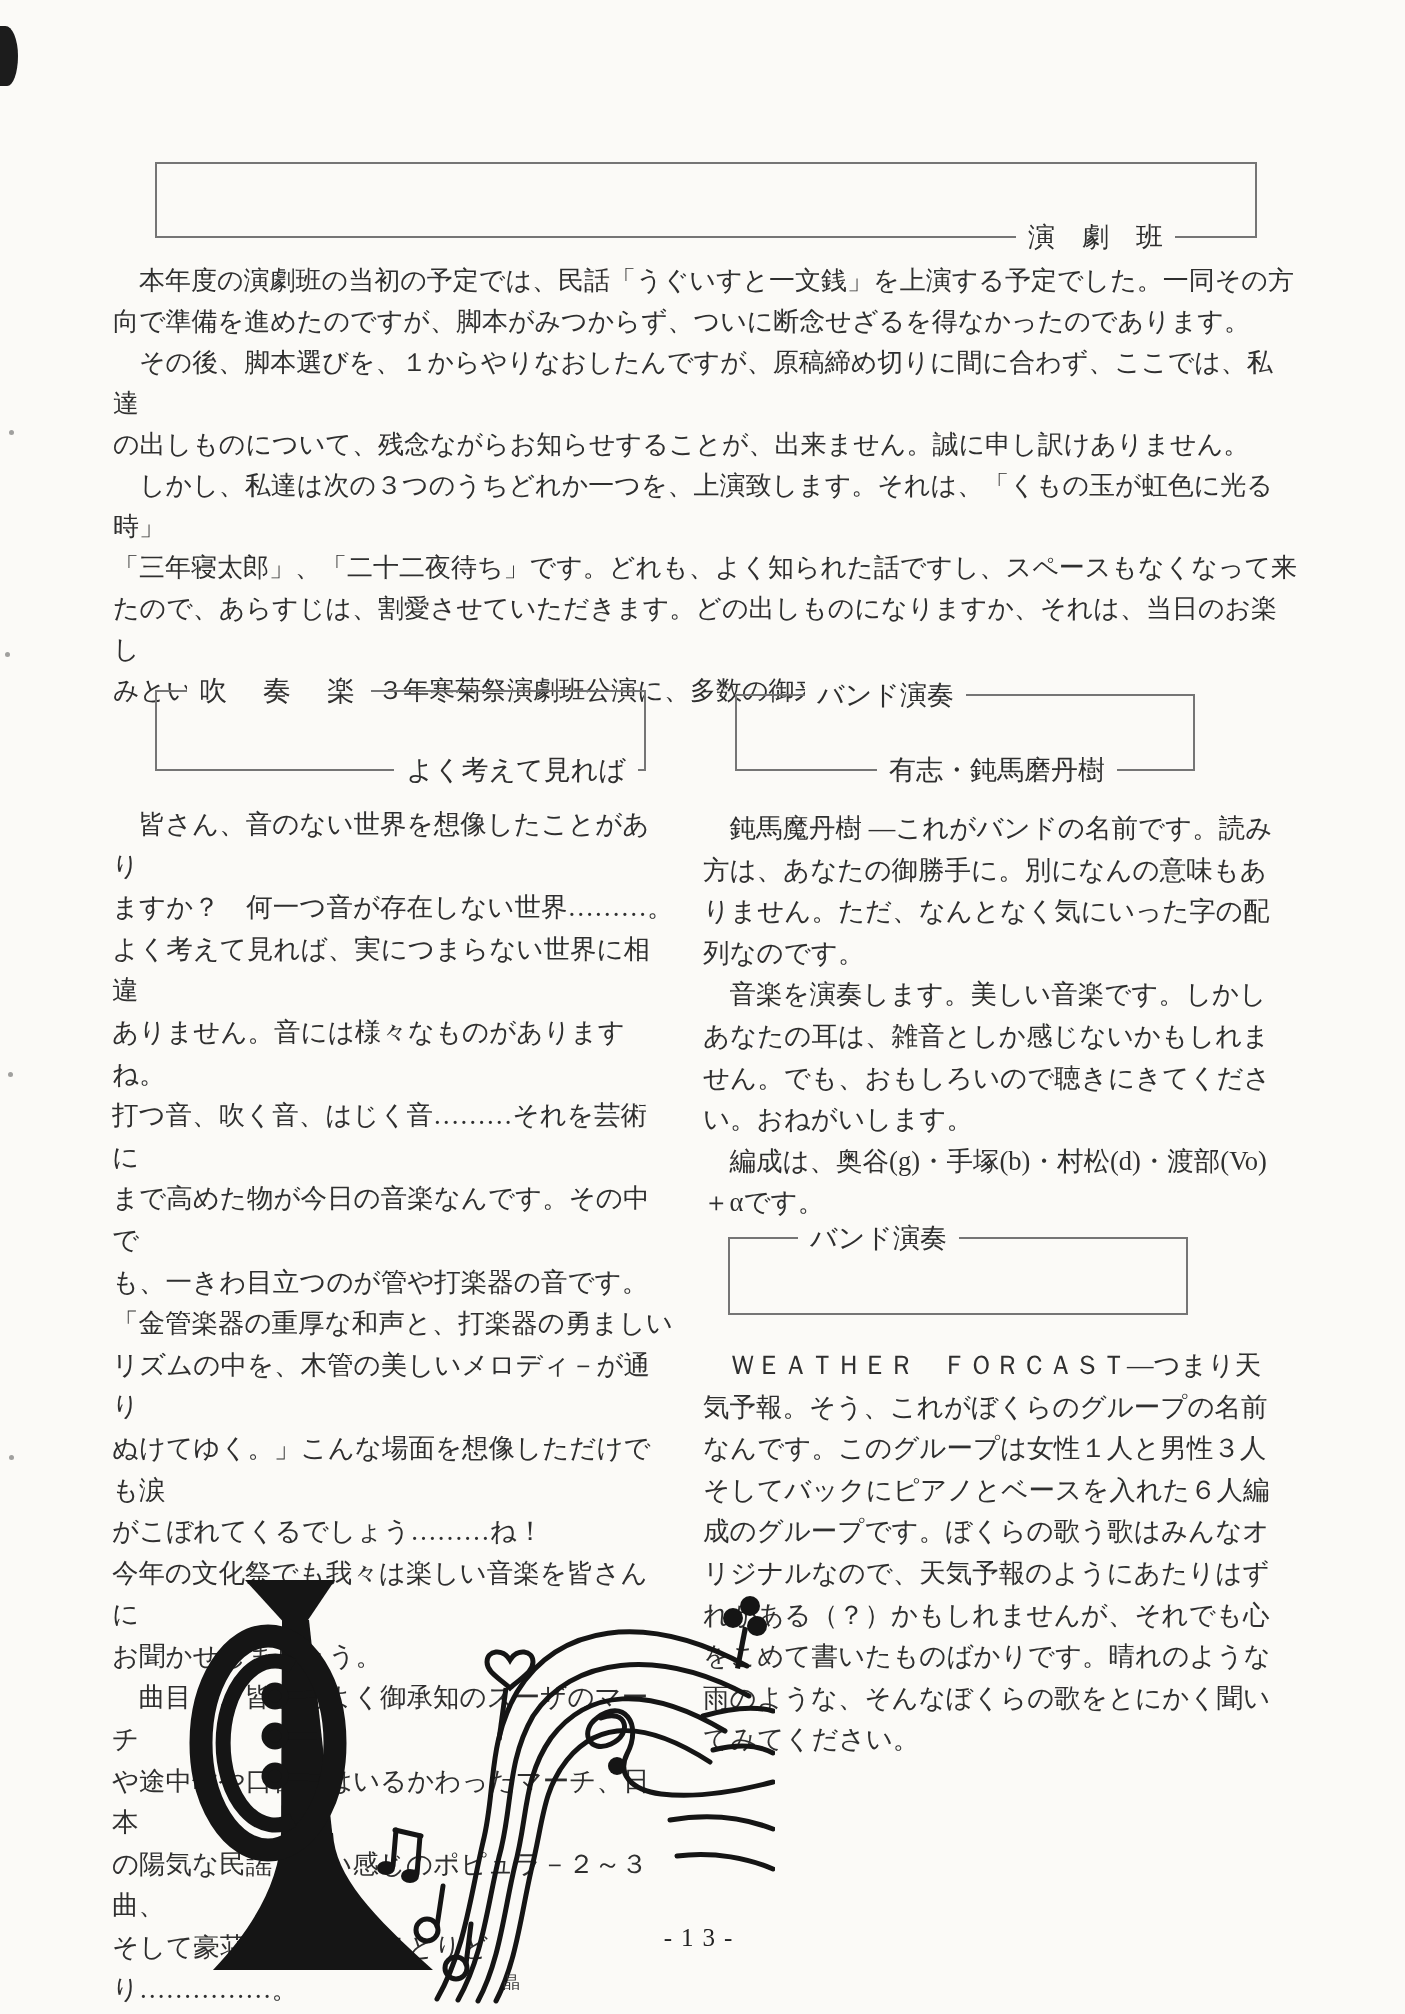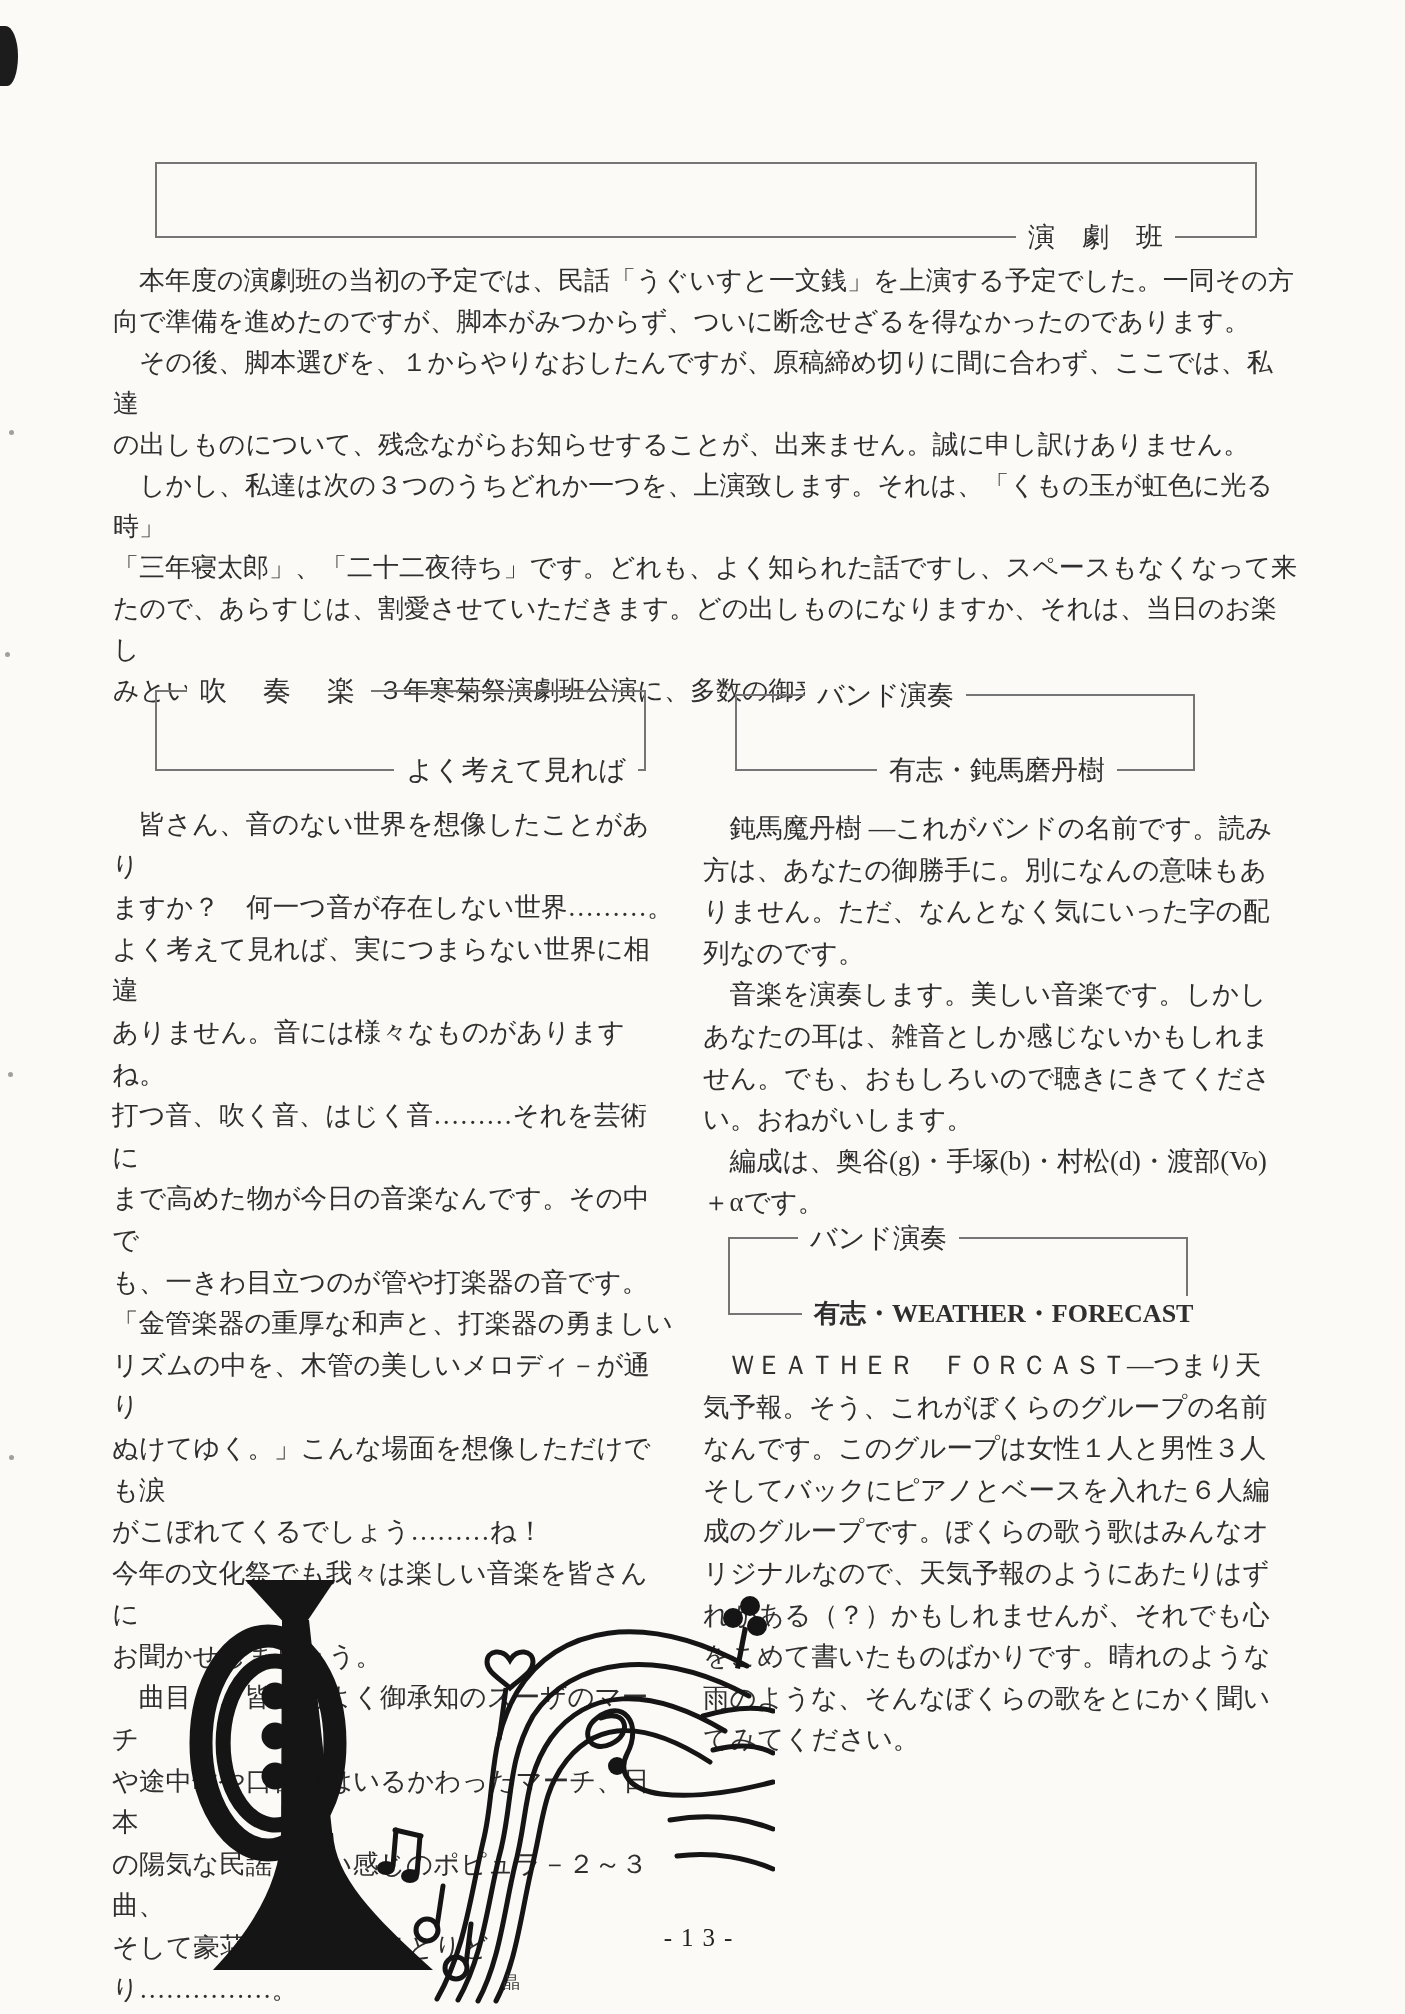--- a/index.html
+++ b/index.html
@@ -128,21 +128,20 @@
 あなたの耳は、雑音としか感じないかもしれま
 せん。でも、おもしろいので聴きにきてくださ
 い。おねがいします。
 　編成は、奥谷(g)・手塚(b)・村松(d)・渡部(Vo)
 ＋αです。</div>
   </div>
 
   <div>
     <div class="rulebox" style="left:728px;top:1237px;width:456px;height:74px;">
       <span class="box-label" style="left:68px;top:-19px;font-size:27px;">バンド演奏</span>
-      <span class="box-label" style="left:72px;bottom:-19px;font-size:26px;font-weight:600;">有志・WEATHER・FORECAST</span>
     </div>
     <div class="textblock body-col" style="left:703px;top:1345px;width:575px;">　ＷＥＡＴＨＥＲ　ＦＯＲＣＡＳＴ―つまり天
 気予報。そう、これがぼくらのグループの名前
 なんです。このグループは女性１人と男性３人
 そしてバックにピアノとベースを入れた６人編
 成のグループです。ぼくらの歌う歌はみんなオ
 リジナルなので、天気予報のようにあたりはず
 れがある（？）かもしれませんが、それでも心
 をこめて書いたものばかりです。晴れのような
 雨のような、そんなぼくらの歌をとにかく聞い

